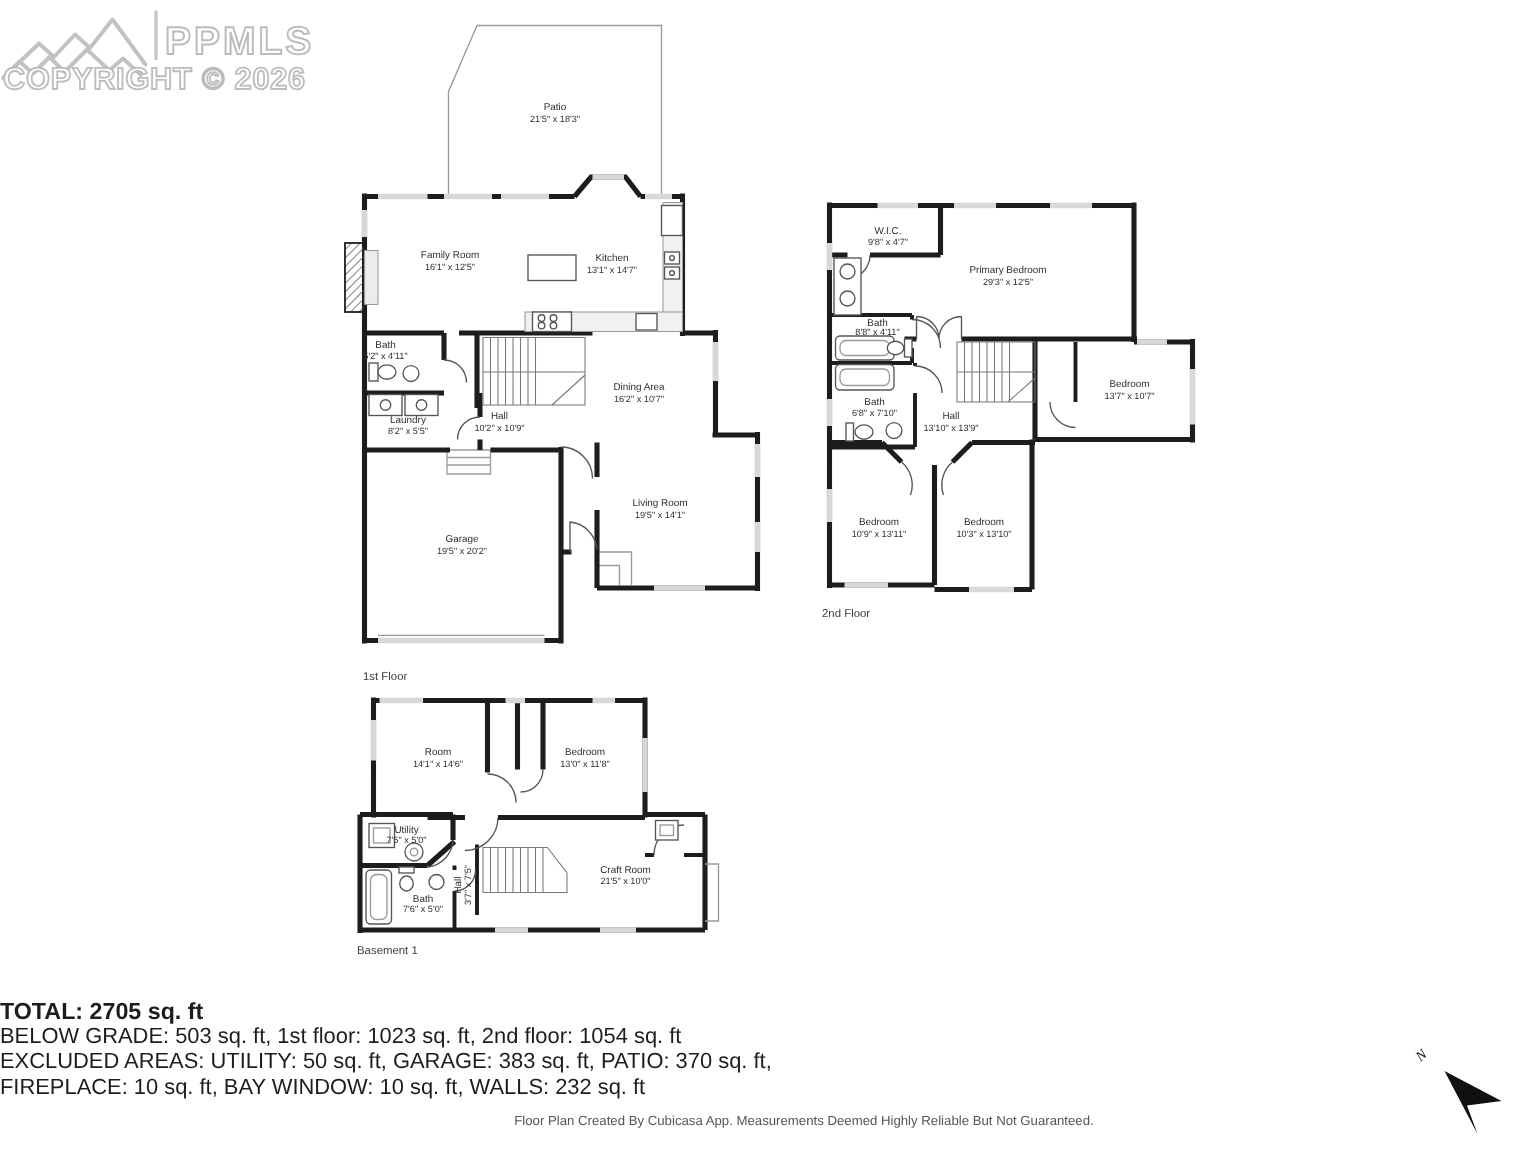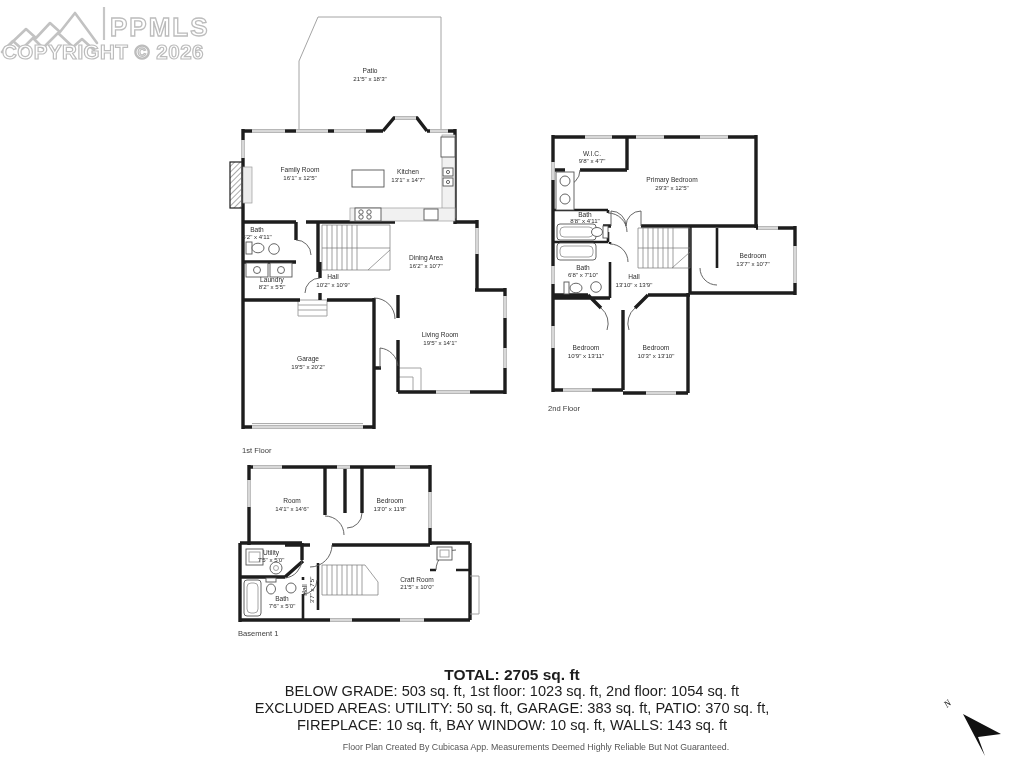--- a/index.html
+++ b/index.html
@@ -13,21 +13,21 @@
   .thin{stroke:#9a9a9a;stroke-width:0.9;fill:none;}
   .door{stroke:#555;stroke-width:0.9;fill:none;}
   .fix{stroke:#555;stroke-width:0.9;fill:#ffffff;}
   .fill-lt{fill:#f1f1f1;stroke:#9a9a9a;stroke-width:0.7;}
   .tread{stroke:#777;stroke-width:0.7;fill:none;}
   .rn{font-size:6.6px;fill:#2e2e2e;text-anchor:middle;}
   .rd{font-size:6.1px;fill:#2e2e2e;text-anchor:middle;}
   .cap{font-size:7.6px;fill:#3c3c3c;}
   .logo-txt{fill:#ffffff;stroke:#bcbcbc;font-weight:bold;}
   
-  .summary{position:absolute;top:666px;left:0;width:1024px;text-align:center;color:#1d1d1d;}
+  .summary{position:absolute;top:666px;left:0;width:1024px;color:#1d1d1d;}
   .summary .tl{font-size:15.5px;font-weight:bold;line-height:17px;}
   .summary .ln{font-size:14.6px;line-height:17.2px;}
   .footer{position:absolute;top:742px;left:48px;right:0;text-align:center;
           font-size:8.8px;color:#555;}
 </style>
 </head>
 <body>
 
 <div class="stage">
 
@@ -295,18 +295,18 @@
   <g>
     <polygon points="963,714 1001,734 978,737 985,756" fill="#111"></polygon>
     <text x="947" y="708" transform="rotate(-40 947 708)" font-size="9.5" font-style="italic" font-family="Liberation Serif, serif" fill="#111">N</text>
   </g>
 </svg>
 
 <div class="summary">
   <div class="tl">TOTAL: 2705 sq. ft</div>
   <div class="ln">BELOW GRADE: 503 sq. ft, 1st floor: 1023 sq. ft, 2nd floor: 1054 sq. ft</div>
   <div class="ln">EXCLUDED AREAS: UTILITY: 50 sq. ft, GARAGE: 383 sq. ft, PATIO: 370 sq. ft,</div>
-  <div class="ln">FIREPLACE: 10 sq. ft, BAY WINDOW: 10 sq. ft, WALLS: 143 sq. ft</div>
+  <div class="ln">FIREPLACE: 10 sq. ft, BAY WINDOW: 10 sq. ft, WALLS: 232 sq. ft</div>
 </div>
 
 <div class="footer">Floor Plan Created By Cubicasa App. Measurements Deemed Highly Reliable But Not Guaranteed.</div>
 
 </div>
 
 </body></html>

